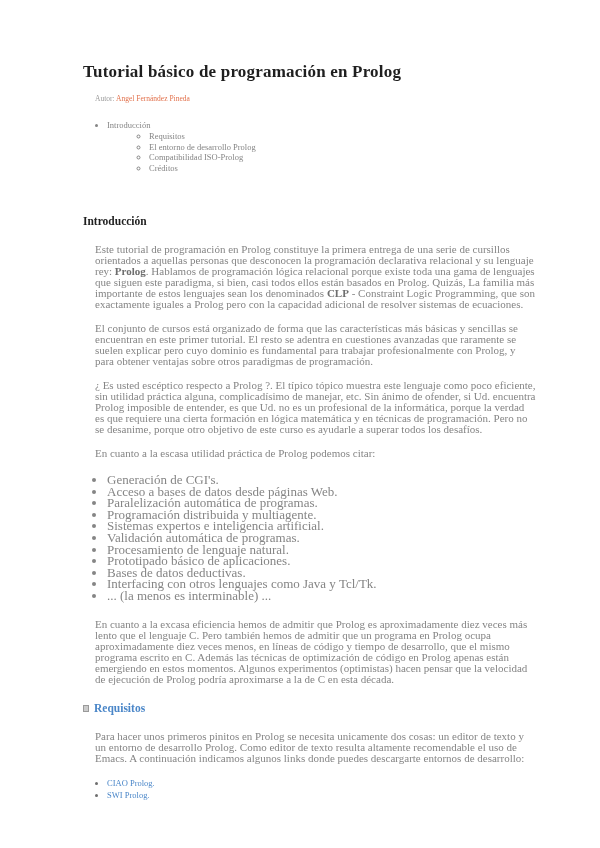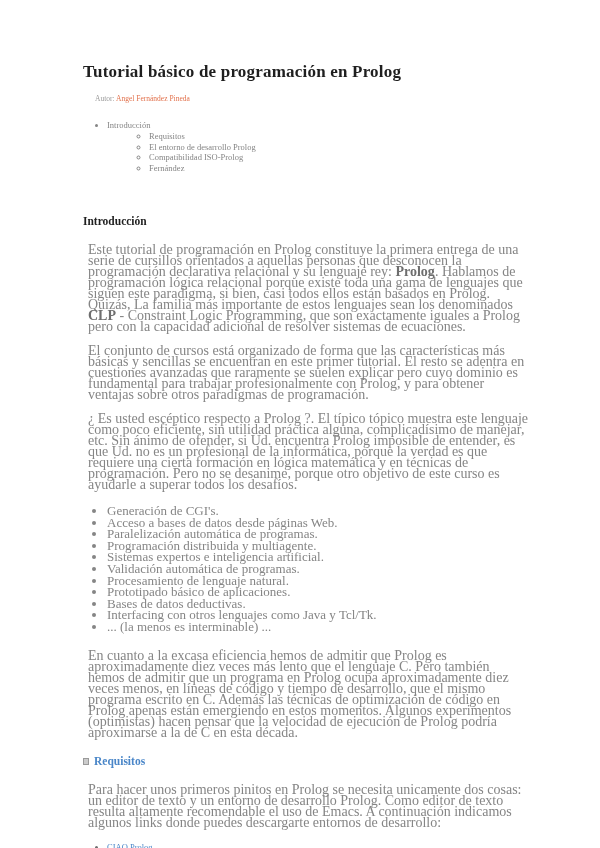--- a/index.html
+++ b/index.html
@@ -30,25 +30,25 @@
 
   h2.section-heading {
     font-size: 11.5px;
     font-weight: bold;
     color: #1f1f1f;
     margin: 42px 0 17px 0;
   }
   h2.section-heading.linked { color: #4a86c8; margin: 17px 0 17px 0; }
 
   p.body-text {
-    font-size: 14px;
+    font-size: 11px;
     line-height: 11px;
     color: #858585;
     width: 441px;
-    margin: 0 0 13px 5px;
+    margin: 0 0 13px 12px;
   }
   p.body-text b { color: #6e6e6e; }
 
   ul.uses-list {
     list-style: disc;
     font-size: 13px;
     color: #858585;
     width: 420px;
     margin: 15px 0 17px 0;
     padding-left: 24px;
@@ -86,34 +86,35 @@
   </p>
 
   <div class="toc">
     <ul>
       <li>
         <a href="#">Introducción</a>
         <ol>
           <li><a href="#">Requisitos</a></li>
           <li><a href="#">El entorno de desarrollo Prolog</a></li>
           <li><a href="#">Compatibilidad ISO-Prolog</a></li>
-          <li><a href="#">Fernández</a></li>
+          <li><a href="#">Créditos</a></li>
         </ol>
       </li>
     </ul>
   </div>
 
   <h2 class="section-heading">Introducción</h2>
 
   <p class="body-text"><span>Este tutorial de programación en Prolog constituye la primera entrega de una serie de cursillos orientados a aquellas personas que desconocen la programación declarativa relacional y su lenguaje rey: </span><b>Prolog</b><span>. Hablamos de programación lógica relacional porque existe toda una gama de lenguajes que siguen este paradigma, si bien, casi todos ellos están basados en Prolog. Quizás, La familia más importante de estos lenguajes sean los denominados </span><b>CLP</b><span> - Constraint Logic Programming, que son exactamente iguales a Prolog pero con la capacidad adicional de resolver sistemas de ecuaciones.</span></p>
 
   <p class="body-text">El conjunto de cursos está organizado de forma que las características más básicas y sencillas se encuentran en este primer tutorial. El resto se adentra en cuestiones avanzadas que raramente se suelen explicar pero cuyo dominio es fundamental para trabajar profesionalmente con Prolog, y para obtener ventajas sobre otros paradigmas de programación.</p>
 
   <p class="body-text">¿ Es usted escéptico respecto a Prolog ?. El típico tópico muestra este lenguaje como poco eficiente, sin utilidad práctica alguna, complicadísimo de manejar, etc. Sin ánimo de ofender, si Ud. encuentra Prolog imposible de entender, es que Ud. no es un profesional de la informática, porque la verdad es que requiere una cierta formación en lógica matemática y en técnicas de programación. Pero no se desanime, porque otro objetivo de este curso es ayudarle a superar todos los desafíos.</p>
 
+  <p class="body-text" style="margin-bottom:0;">En cuanto a la escasa utilidad práctica de Prolog podemos citar:</p>
 
   <ul class="uses-list">
     <li>Generación de CGI's.</li>
     <li>Acceso a bases de datos desde páginas Web.</li>
     <li>Paralelización automática de programas.</li>
     <li>Programación distribuida y multiagente.</li>
     <li>Sistemas expertos e inteligencia artificial.</li>
     <li>Validación automática de programas.</li>
     <li>Procesamiento de lenguaje natural.</li>
     <li>Prototipado básico de aplicaciones.</li>

